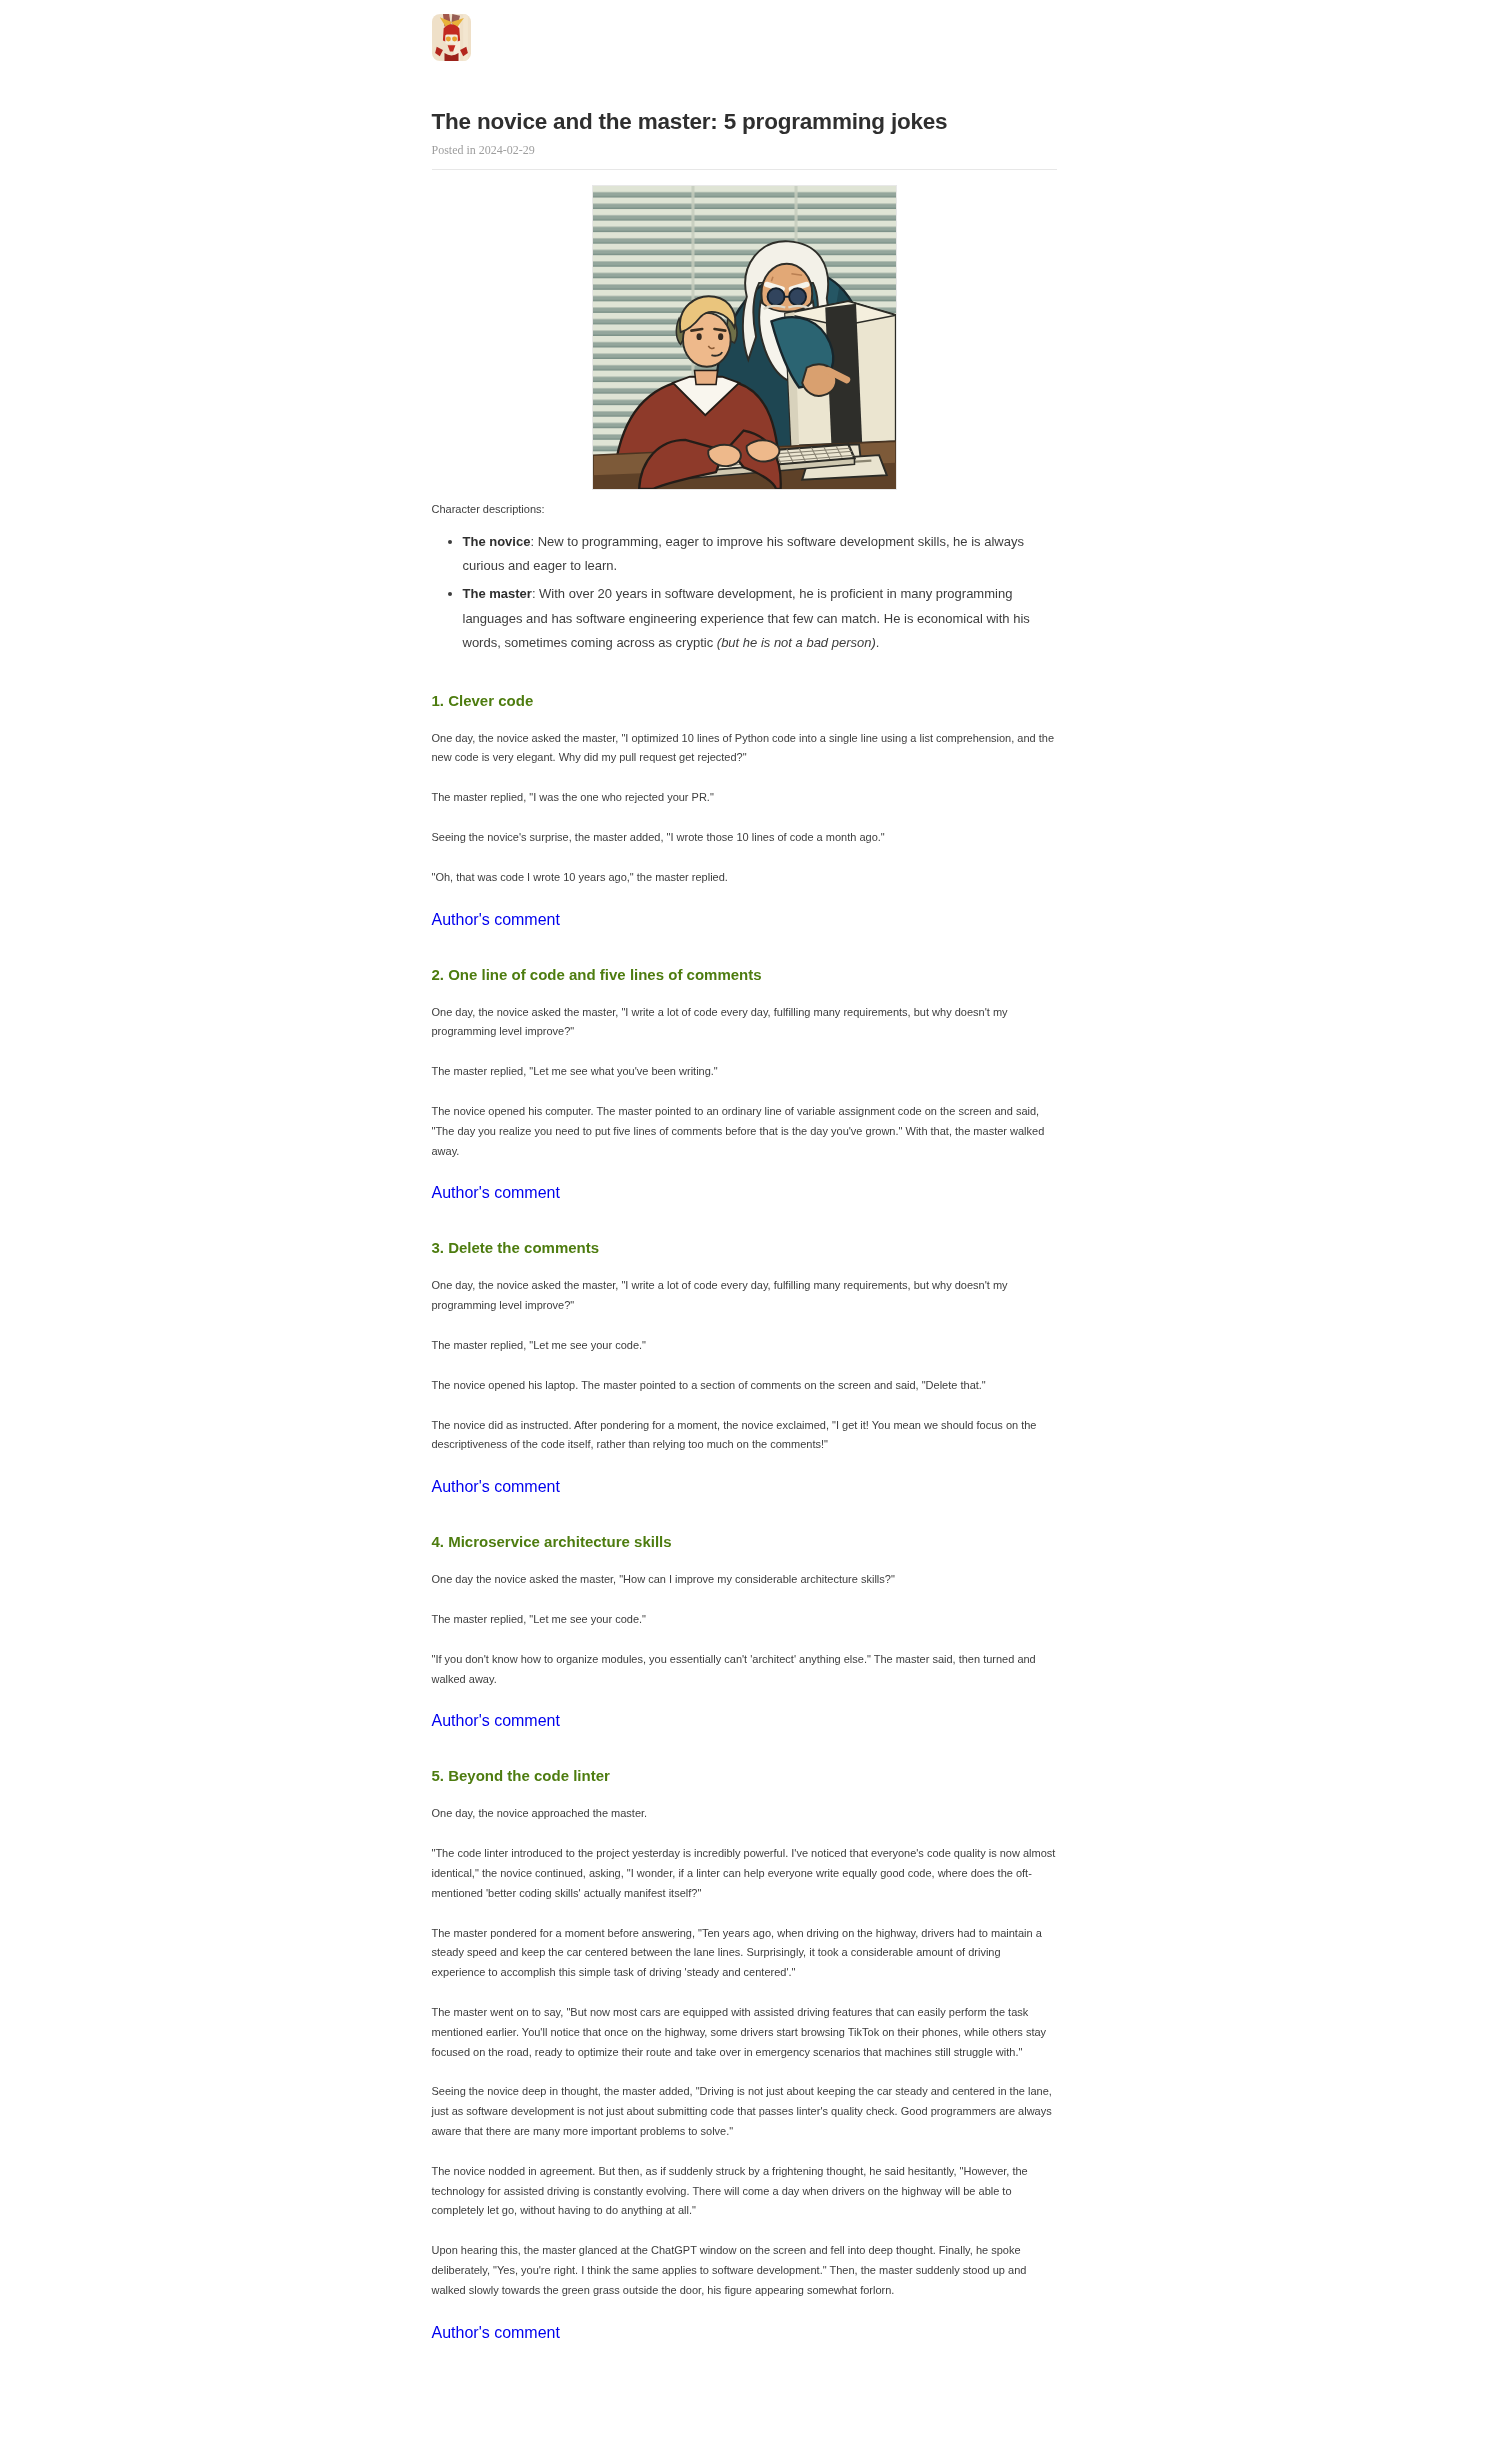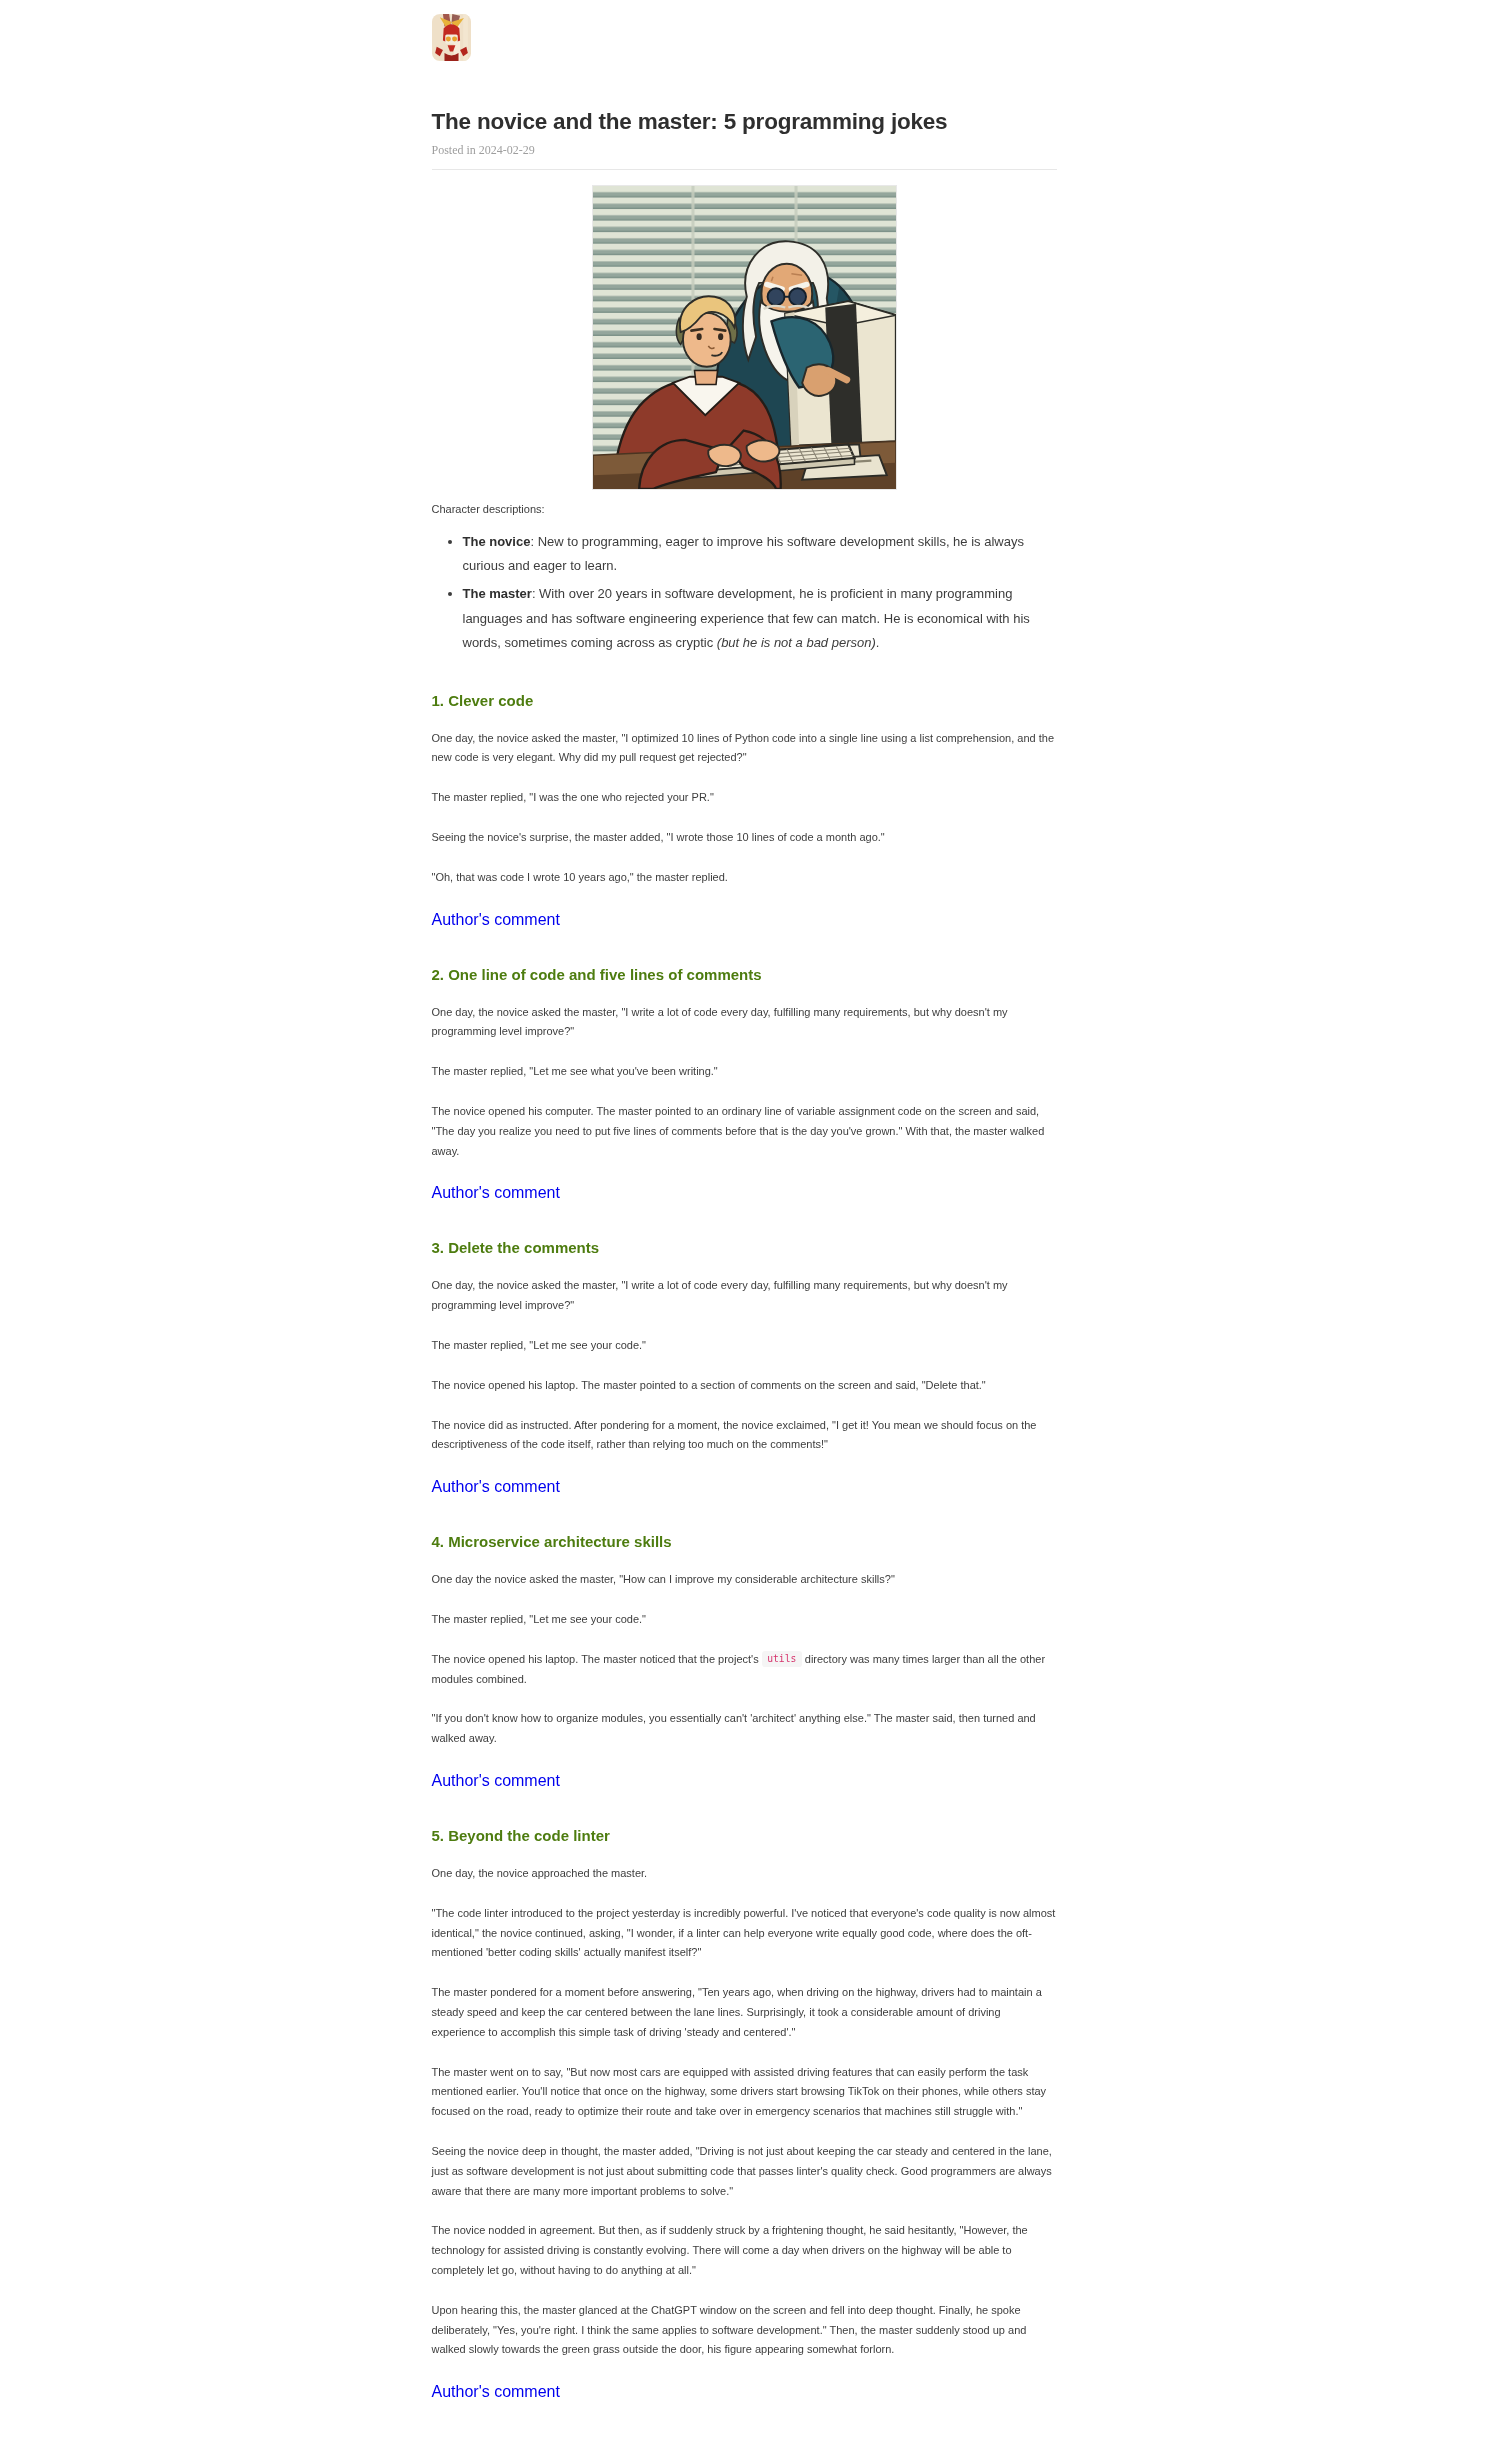--- a/index.html
+++ b/index.html
@@ -227,21 +227,20 @@
     <p>One day, the novice asked the master, "I write a lot of code every day, fulfilling many requirements, but why doesn't my programming level improve?"</p>
     <p>The master replied, "Let me see your code."</p>
     <p>The novice opened his laptop. The master pointed to a section of comments on the screen and said, "Delete that."</p>
     <p>The novice did as instructed. After pondering for a moment, the novice exclaimed, "I get it! You mean we should focus on the descriptiveness of the code itself, rather than relying too much on the comments!"</p>
     <a class="author-link">Author's comment</a>
 
     
     <h2 class="section-heading">4. Microservice architecture skills</h2>
     <p>One day the novice asked the master, "How can I improve my considerable architecture skills?"</p>
     <p>The master replied, "Let me see your code."</p>
-    <p><span>The novice opened his laptop. The master noticed that the project's </span><code class="inline-code">utils</code><span> directory was many times larger than all the other modules combined.</span></p>
     <p>"If you don't know how to organize modules, you essentially can't 'architect' anything else." The master said, then turned and walked away.</p>
     <a class="author-link">Author's comment</a>
 
     
     <h2 class="section-heading">5. Beyond the code linter</h2>
     <p>One day, the novice approached the master.</p>
     <p>"The code linter introduced to the project yesterday is incredibly powerful. I've noticed that everyone's code quality is now almost identical," the novice continued, asking, "I wonder, if a linter can help everyone write equally good code, where does the oft-mentioned 'better coding skills' actually manifest itself?"</p>
     <p>The master pondered for a moment before answering, "Ten years ago, when driving on the highway, drivers had to maintain a steady speed and keep the car centered between the lane lines. Surprisingly, it took a considerable amount of driving experience to accomplish this simple task of driving 'steady and centered'."</p>
     <p>The master went on to say, "But now most cars are equipped with assisted driving features that can easily perform the task mentioned earlier. You'll notice that once on the highway, some drivers start browsing TikTok on their phones, while others stay focused on the road, ready to optimize their route and take over in emergency scenarios that machines still struggle with."</p>
     <p>Seeing the novice deep in thought, the master added, "Driving is not just about keeping the car steady and centered in the lane, just as software development is not just about submitting code that passes linter's quality check. Good programmers are always aware that there are many more important problems to solve."</p>

